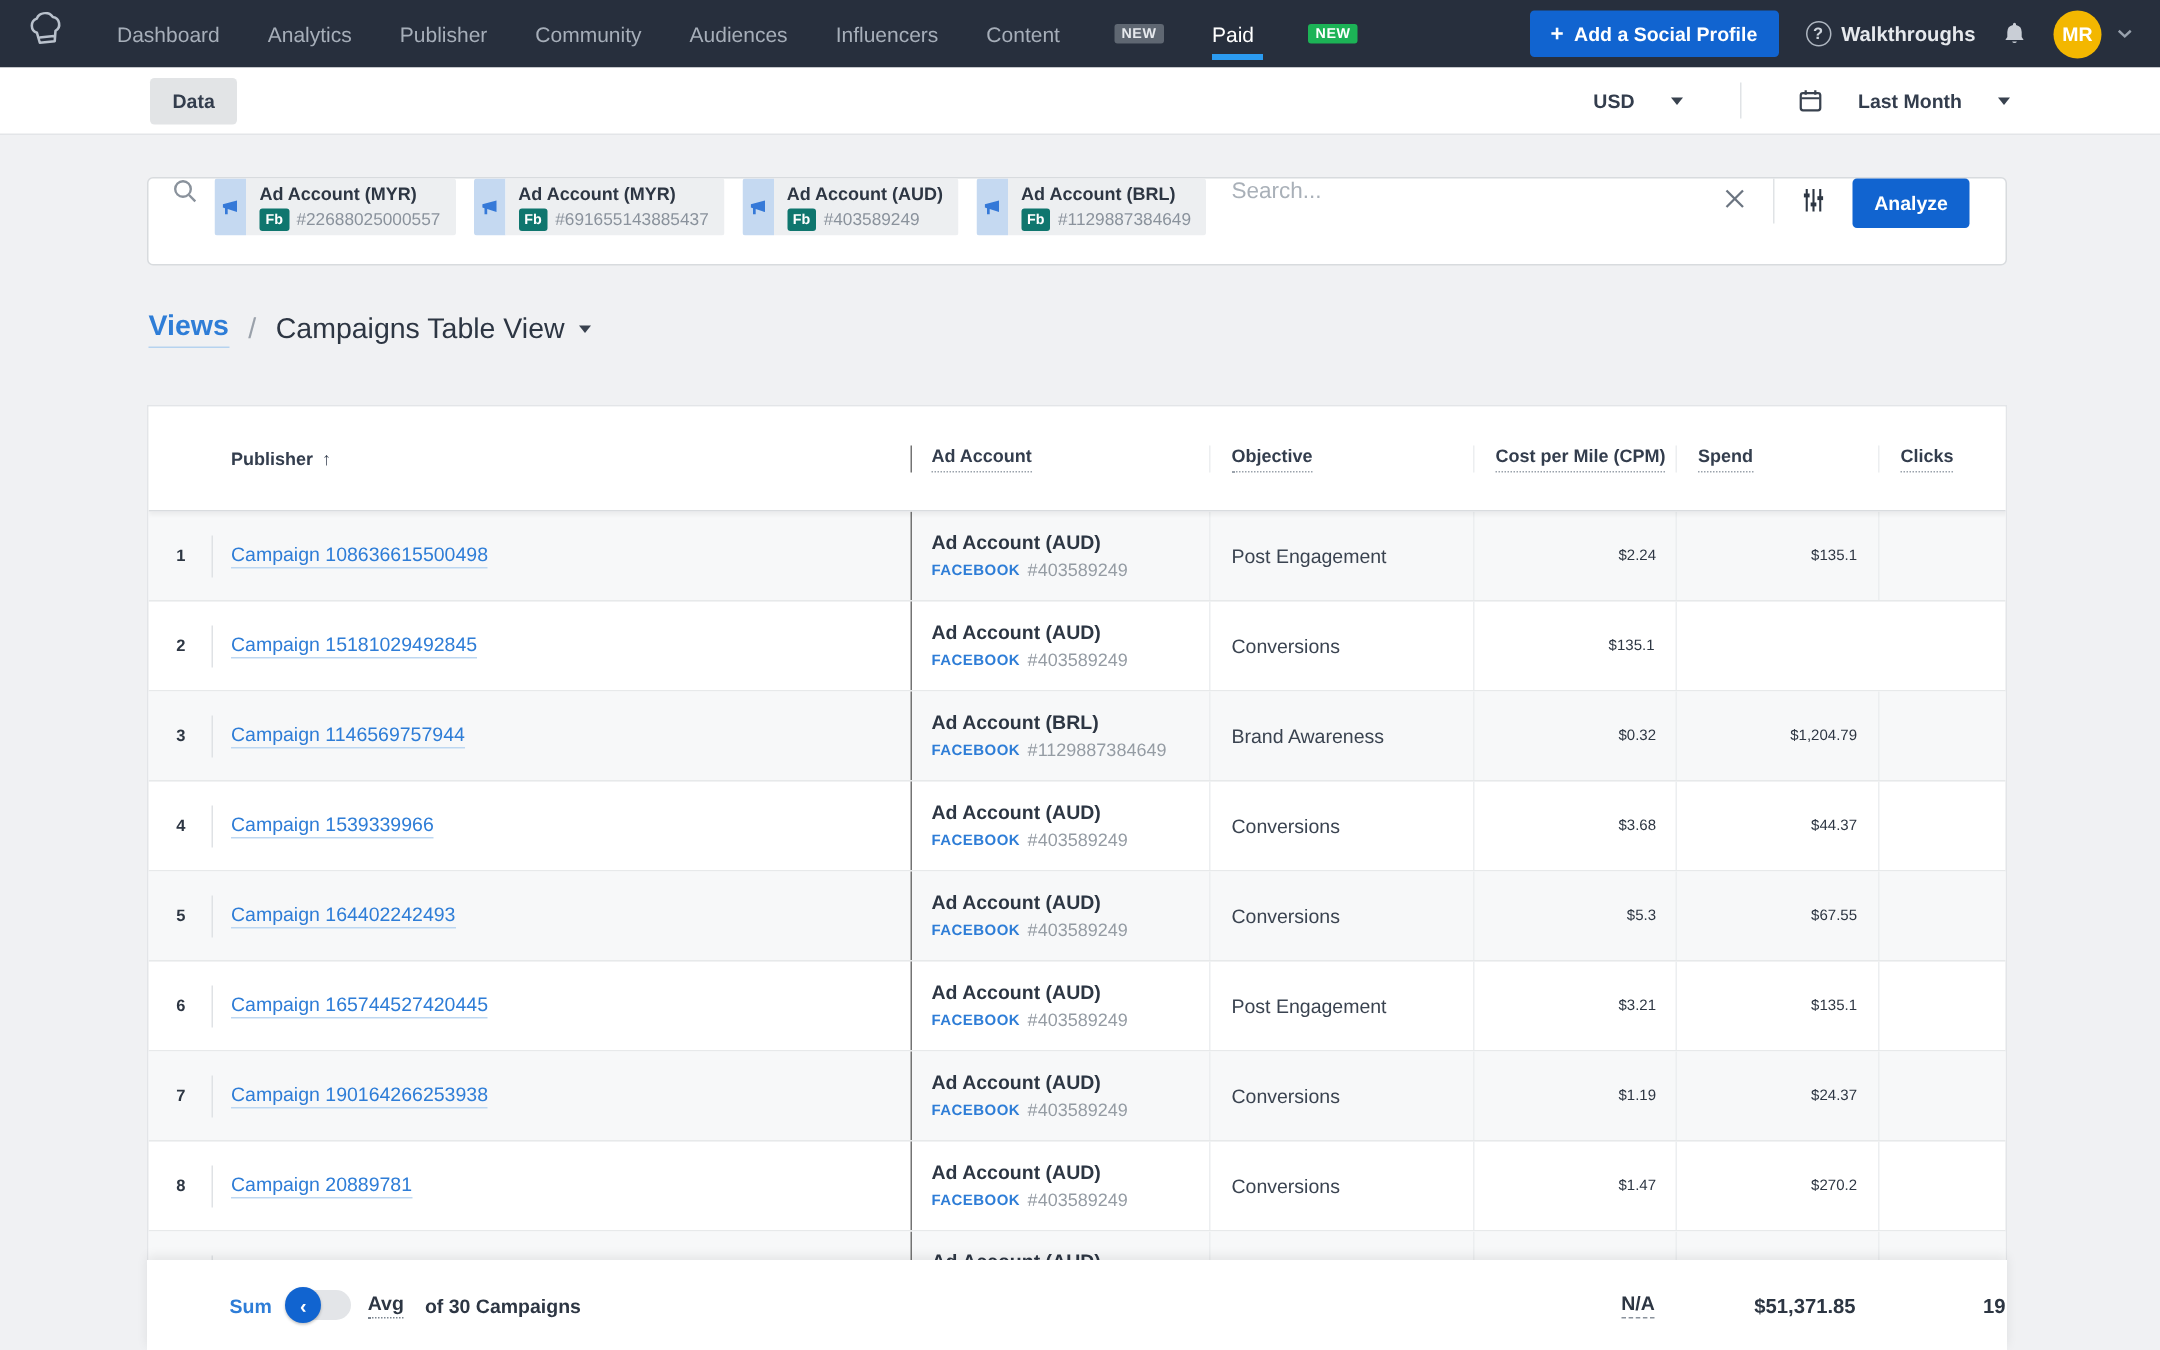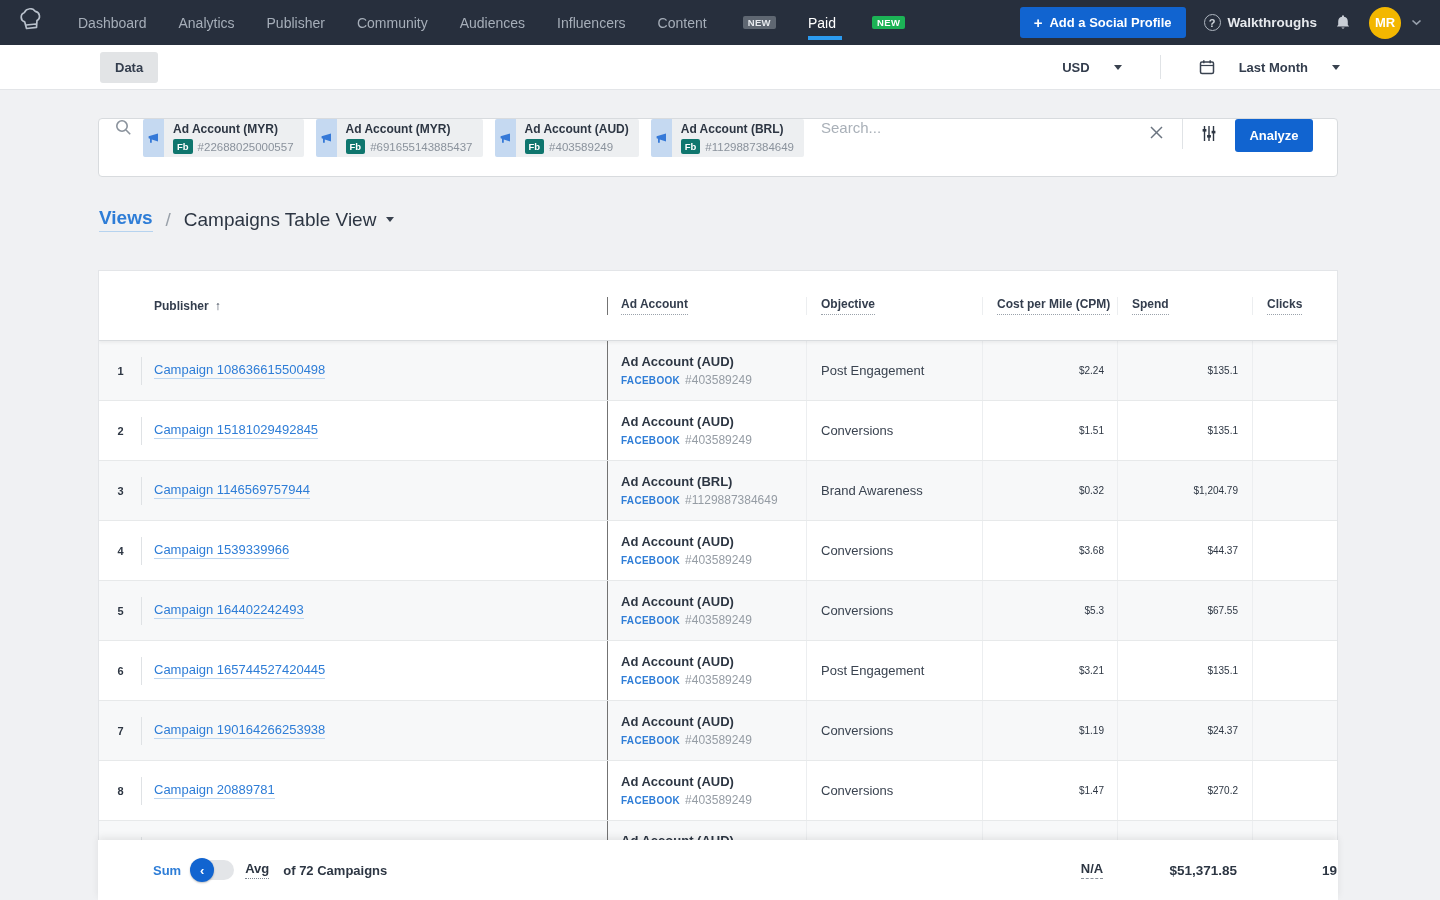--- a/index.html
+++ b/index.html
@@ -451,23 +451,20 @@
       <span class="account-title">Ad Account (AUD)</span>
       <span class="account-sub">
             <span class="network-label">FACEBOOK</span>
             <span class="account-id">#403589249</span>
           </span>
     </div>
       </div>
     <div class="cell col-objective">
         <span class="objective-text">Conversions</span>
       </div>
-    <div class="cell col-cpm">
-        <span class="num-text">$1.51</span>
-      </div>
     <div class="cell col-spend">
         <span class="num-text">$135.1</span>
       </div>
     <div class="cell col-clicks">
         <span class="num-text"></span>
       </div>
   </div>
 
   <div class="trow tbody-row odd">
     <div class="cell col-num">
@@ -664,21 +661,21 @@
 
 <div class="summary-bar">
   <div class="sum-left">
     <span class="sum-label">Sum</span>
     <div class="toggle">
       <div class="toggle-knob">
           <span>‹</span>
         </div>
     </div>
     <span class="avg-label">Avg</span>
-    <span class="count-label">of 72 Campaigns</span>
+    <span class="count-label">of 30 Campaigns</span>
   </div>
   <div class="sum-cell sum-objective"></div>
   <div class="sum-cell sum-cpm">
     <span class="total-na">N/A</span>
   </div>
   <div class="sum-cell sum-spend">
     <span class="total-num">$51,371.85</span>
   </div>
   <div class="sum-cell sum-clicks">
     <span class="total-num">19</span>

